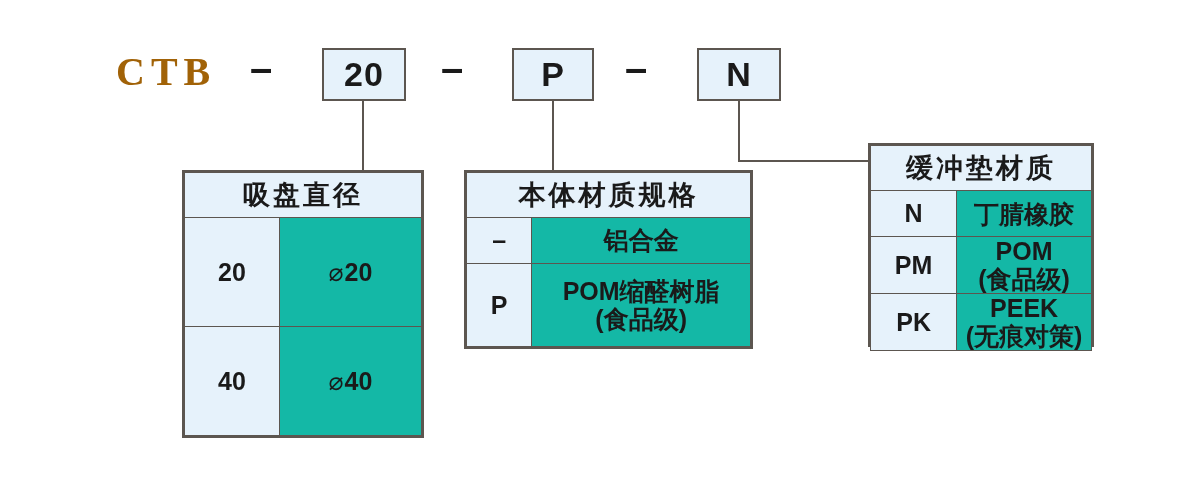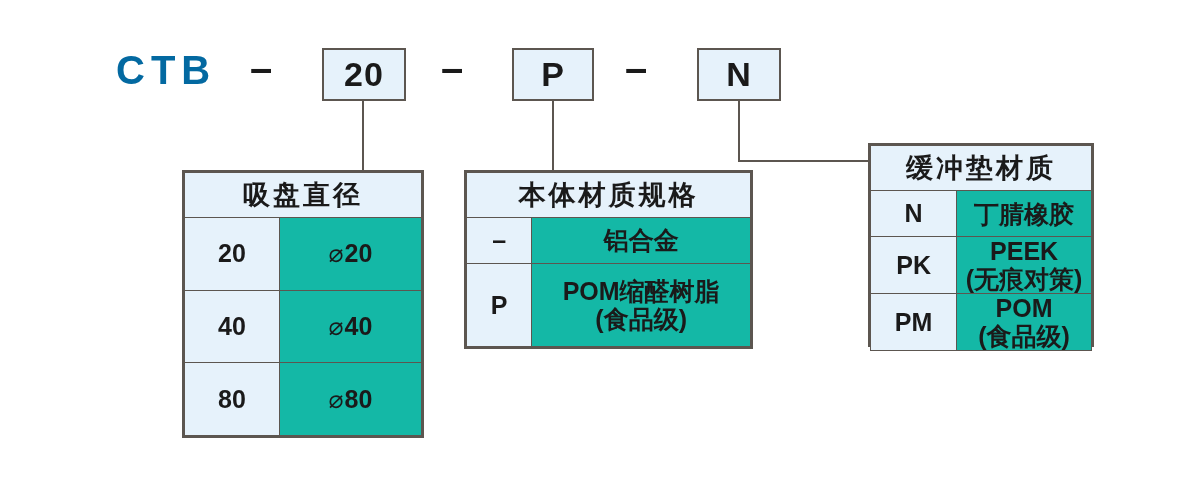--- a/index.html
+++ b/index.html
@@ -15,23 +15,24 @@
     width: 1200px;
     height: 500px;
     background: #ffffff;
     overflow: hidden;
   }
 
   
   .code-text {
     position: absolute;
     font-weight: bold;
-    color: #0369a1;
+    color: #a16207;
     white-space: nowrap;
     letter-spacing: 1px;
+    font-family: Liberation Serif, serif;
   }
   #code-prefix {
     left: 116px;
     top: 48px;
     font-size: 40px;
     letter-spacing: 6px;
   }
   .code-dash {
     position: absolute;
     font-size: 40px;
@@ -171,24 +172,20 @@
       </thead>
       <tbody>
         <tr>
           <td class="col-code">20</td>
           <td class="col-desc"><span class="dia-sym">⌀</span><span>20</span></td>
         </tr>
         <tr>
           <td class="col-code">40</td>
           <td class="col-desc"><span class="dia-sym">⌀</span><span>40</span></td>
         </tr>
-        <tr>
-          <td class="col-code">80</td>
-          <td class="col-desc"><span class="dia-sym">⌀</span><span>80</span></td>
-        </tr>
       </tbody>
     </table>
   </div>
 
   <div class="spec-table" id="table-body">
     <table>
       <thead>
         <tr>
           <th colspan="2">本体材质规格</th>
         </tr>
@@ -215,30 +212,30 @@
         <tr>
           <th colspan="2">缓冲垫材质</th>
         </tr>
       </thead>
       <tbody>
         <tr class="r1">
           <td class="col-code">N</td>
           <td class="col-desc desc-left">丁腈橡胶</td>
         </tr>
         <tr>
+          <td class="col-code">PM</td>
+          <td class="col-desc desc-left">
+            <div>POM</div>
+            <div>(食品级)</div>
+          </td>
+        </tr>
+        <tr>
           <td class="col-code">PK</td>
           <td class="col-desc desc-left">
             <div>PEEK</div>
             <div>(无痕对策)</div>
           </td>
         </tr>
-        <tr>
-          <td class="col-code">PM</td>
-          <td class="col-desc desc-left">
-            <div>POM</div>
-            <div>(食品级)</div>
-          </td>
-        </tr>
       </tbody>
     </table>
   </div>
 
 </div>
 
 </body></html>

